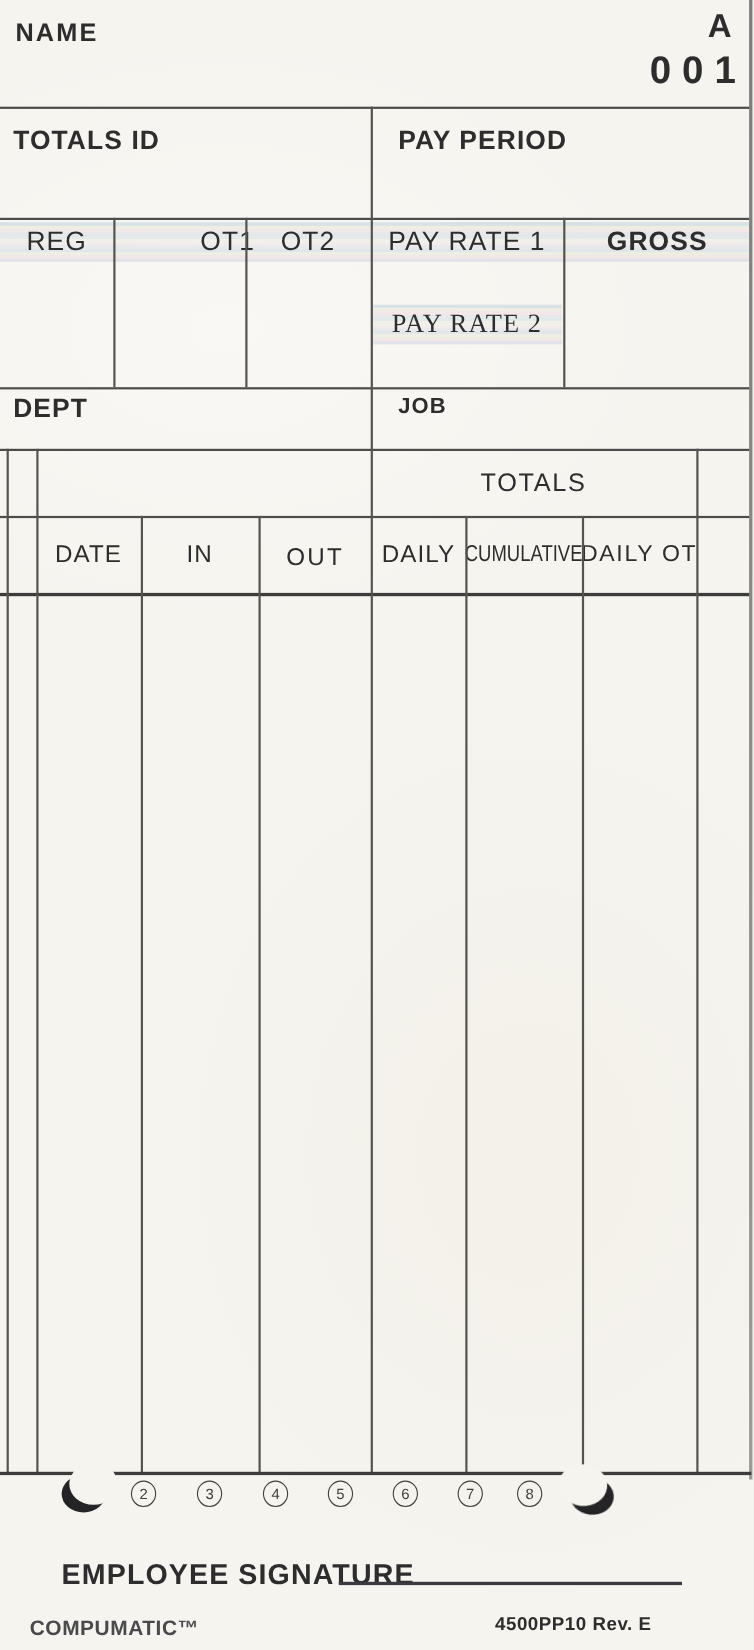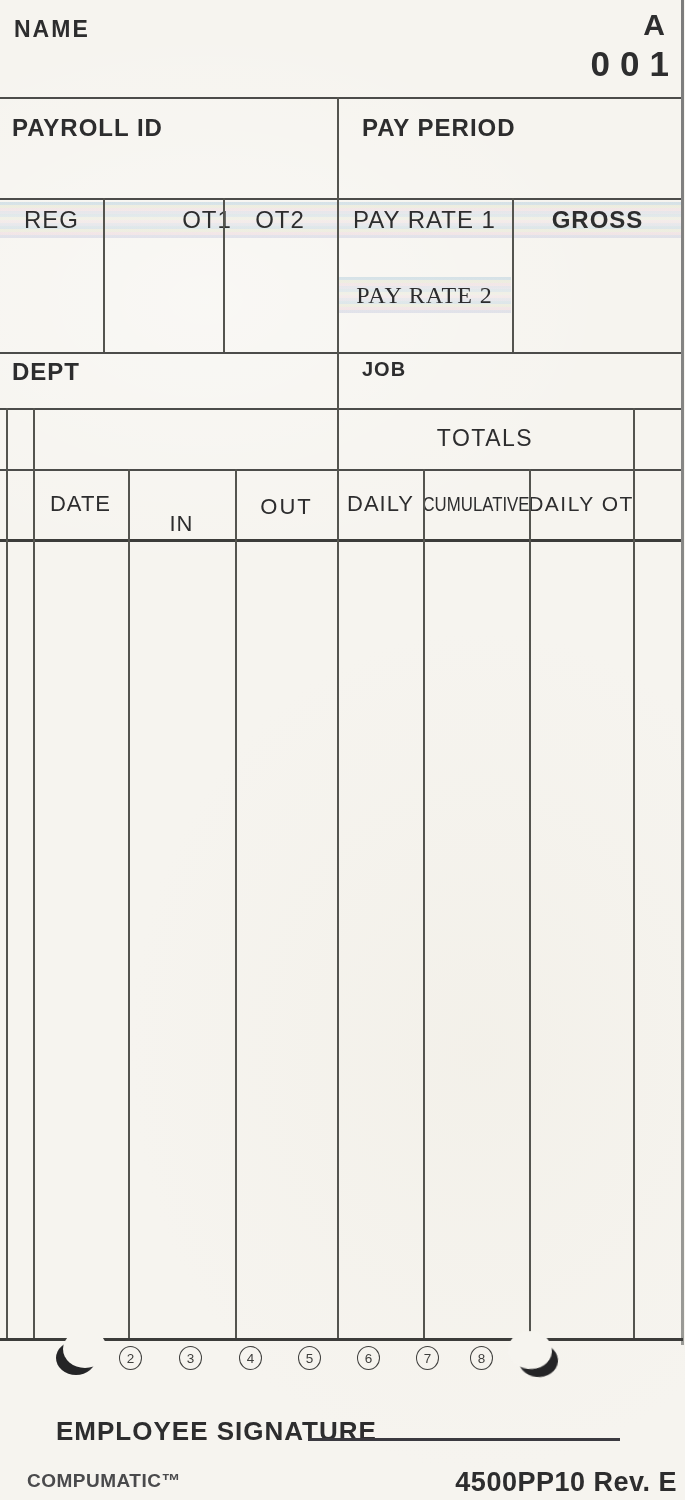--- a/index.html
+++ b/index.html
@@ -48,21 +48,21 @@
 <body>
 
 <div id="card">
 
   <div class="lbl" style="left:14px;top:16px;font-size:23px;letter-spacing:2px;">NAME</div>
   <div class="lbl" style="right:20px;top:8px;font-size:30px;letter-spacing:0;">A</div>
   <div class="lbl" style="right:6px;top:44px;font-size:35px;letter-spacing:10px;">001</div>
 
   <div class="h" style="top:97px;"></div>
 
-  <div class="lbl" style="left:12px;top:114px;font-size:24px;">PAYROLL ID</div>
+  <div class="lbl" style="left:12px;top:114px;font-size:24px;">TOTALS ID</div>
   <div class="lbl" style="left:362px;top:114px;font-size:24px;">PAY PERIOD</div>
 
   <div class="h" style="top:198px;"></div>
 
   <div class="band" style="left:0;top:202px;width:683px;height:36px;"></div>
   <div class="band" style="left:339px;top:277px;width:172px;height:36px;"></div>
 
   <div class="cell" style="left:0;top:200px;width:103px;height:40px;font-size:24px;letter-spacing:1px;">REG</div>
   <div class="cell" style="left:103px;top:200px;width:120px;height:40px;font-size:24px;letter-spacing:1px;padding-left:44px;">OT1</div>
   <div class="cell" style="left:223px;top:200px;width:114px;height:40px;font-size:24px;letter-spacing:1px;">OT2</div>
@@ -75,21 +75,21 @@
   <div class="lbl" style="left:12px;top:358px;font-size:24px;">DEPT</div>
   <div class="lbl" style="left:362px;top:358px;font-size:20px;">JOB</div>
 
   <div class="h" style="top:408px;"></div>
 
   <div class="cell" style="left:337px;top:408px;width:296px;height:61px;font-size:23px;letter-spacing:1.5px;">TOTALS</div>
 
   <div class="h" style="top:469px;"></div>
 
   <div class="cell" style="left:33px;top:469px;width:95px;height:70px;font-size:22px;letter-spacing:1px;">DATE</div>
-  <div class="cell" style="left:128px;top:469px;width:107px;height:70px;font-size:22px;letter-spacing:1px;margin-top:20px;">IN</div>
+  <div class="cell" style="left:128px;top:469px;width:107px;height:70px;font-size:22px;letter-spacing:1px;">IN</div>
   <div class="cell" style="left:235px;top:469px;width:103px;height:76px;font-size:22px;letter-spacing:2px;">OUT</div>
   <div class="cell" style="left:338px;top:469px;width:85px;height:70px;font-size:22px;letter-spacing:1px;">DAILY</div>
   <div class="cell condensed" style="left:423px;top:469px;width:106px;height:70px;font-size:21px;letter-spacing:0;">CUMULATIVE</div>
   <div class="cell" style="left:529px;top:469px;width:104px;height:70px;font-size:21px;letter-spacing:1.5px;">DAILY OT</div>
 
   <div class="h heavy" style="top:539px;"></div>
 
   <div class="v" style="left:337px;top:97px;height:1242px;"></div>
   <div class="v" style="left:103px;top:198px;height:154px;"></div>
   <div class="v" style="left:223px;top:198px;height:154px;"></div>
@@ -132,15 +132,15 @@
   </div>
   <div class="crescent flip" style="left:518px;top:1343px;">
     <span class="c1"></span>
       <span class="c2"></span>
   </div>
 
   <div class="lbl" style="left:56px;top:1416px;font-size:26px;letter-spacing:1px;">EMPLOYEE SIGNATURE</div>
   <div class="abs" style="left:308px;top:1438px;width:312px;height:2.5px;background:#3b3a40;"></div>
 
   <div class="lbl" style="left:27px;top:1470px;font-size:19px;letter-spacing:.5px;color:#4a4a4c;">COMPUMATIC™</div>
-  <div class="lbl" style="left:450px;top:1467px;width:227px;font-size:27px;text-align:right;letter-spacing:.5px;">4500PP10 Rev. E</div>
+  <div class="lbl" style="left:450px;top:1467px;width:227px;font-size:17px;letter-spacing:.5px;">4500PP10 Rev. E</div>
 
 </div>
 
 </body></html>

